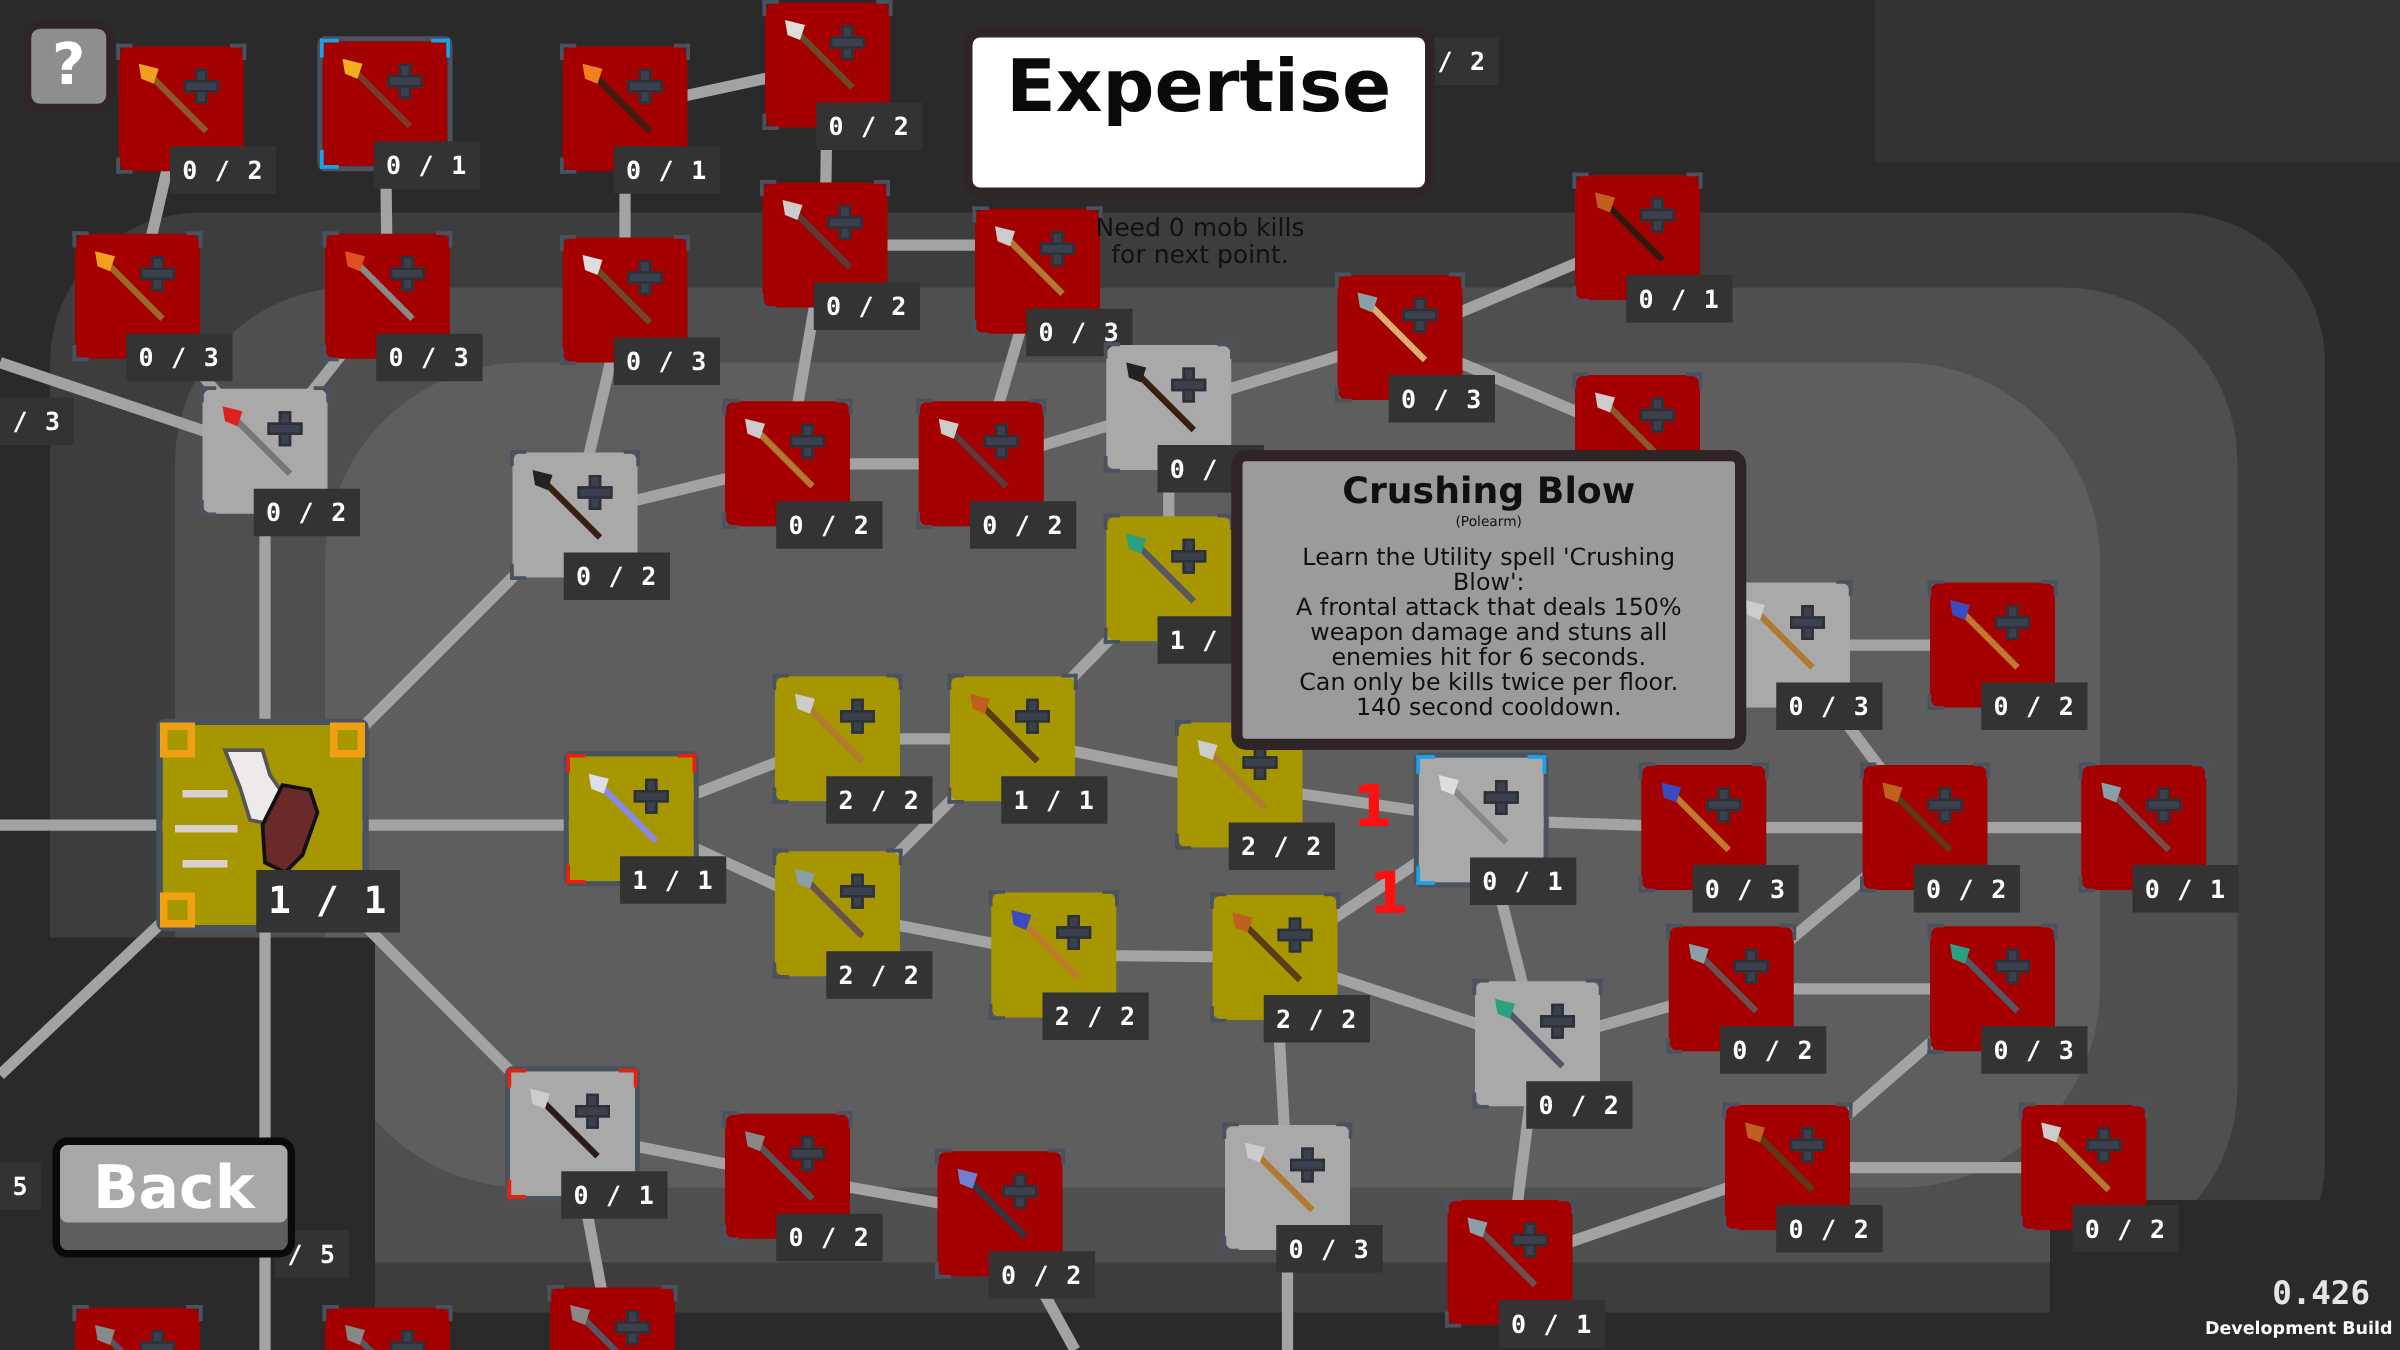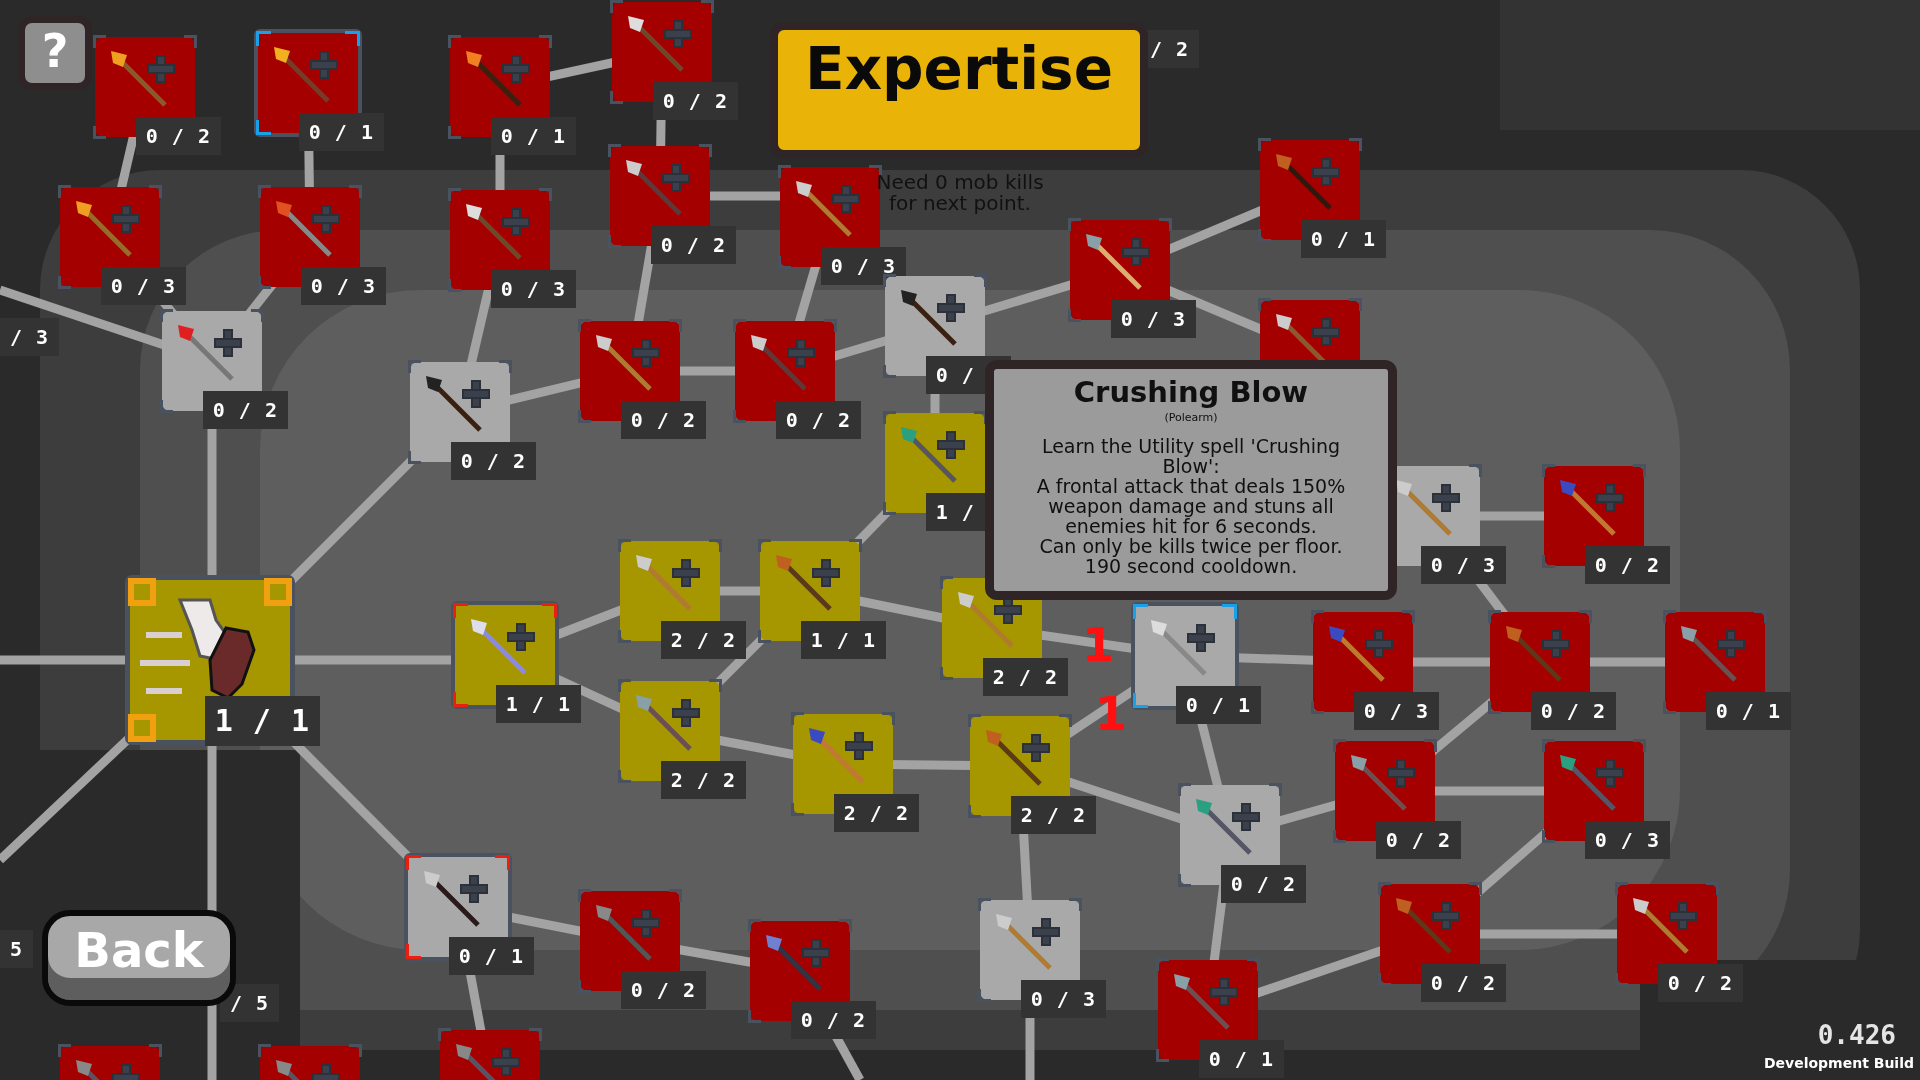--- a/index.html
+++ b/index.html
@@ -21,30 +21,30 @@
   .node.sel-red{outline:4px solid #4a5260;border-radius:2px;}
   .node.sel-red .corner{border-color:#e82010;width:12px;height:12px;}
   .node.sel-orange{outline:5px solid #4a5260;border-radius:2px;}
   .node.sel-orange .corner{border-color:#f0a010;width:16px;height:16px;border-width:6px;}
   .plus{position:absolute;right:20px;top:18px;width:28px;height:28px;}
   .plus::before,.plus::after{content:"";position:absolute;background:#3b414c;border:2px solid #2c3038;}
   .plus::before{left:9px;top:0;width:6px;height:24px;}
   .plus::after{left:0;top:9px;width:24px;height:6px;}
   .weapon{position:absolute;left:14px;top:12px;width:62px;height:62px;}
   .badge{position:absolute;right:-26px;bottom:-18px;background:#333333;color:#fff;font-weight:bold;font-size:20px;height:38px;line-height:38px;padding:0 10px;white-space:pre;letter-spacing:1px;}
-  .title-box{position:absolute;left:770px;top:22px;width:378px;height:136px;background:#eab308;border:8px solid #2f2526;border-radius:14px;box-sizing:border-box;text-align:center;}
+  .title-box{position:absolute;left:770px;top:22px;width:378px;height:136px;background:#ffffff;border:8px solid #2f2526;border-radius:14px;box-sizing:border-box;text-align:center;}
   .title-box .t{font-family:"DejaVu Sans","Liberation Sans",sans-serif;font-weight:bold;font-size:58px;line-height:66px;margin-top:6px;color:#0a0a0a;}
   .title-box .fp{font-family:"DejaVu Sans","Liberation Sans",sans-serif;font-weight:bold;font-size:28px;color:#0a0a0a;margin-top:2px;}
   .mobs{position:absolute;left:850px;top:172px;width:220px;text-align:center;font-family:"DejaVu Sans","Liberation Sans",sans-serif;font-size:20px;line-height:21px;color:#111;}
   .tooltip{position:absolute;left:985px;top:360px;width:412px;height:240px;background:#9b9b9b;border:9px solid #2f2526;border-radius:12px;box-sizing:border-box;text-align:center;color:#101010;font-family:"DejaVu Sans","Liberation Sans",sans-serif;}
   .tooltip .tt{font-weight:bold;font-size:29px;margin-top:6px;}
   .tooltip .ts{font-size:11px;margin-top:2px;}
   .tooltip .td{font-size:19px;line-height:20px;margin-top:12px;padding:0 10px;}
   .help{position:absolute;left:18px;top:16px;width:74px;height:74px;background:#8e8e8e;border:7px solid #2f2526;border-radius:14px;box-sizing:border-box;color:#fff;font-size:46px;font-weight:bold;text-align:center;line-height:56px;font-family:"DejaVu Sans","Liberation Sans",sans-serif;}
-  .back{position:absolute;left:42px;top:910px;width:194px;height:96px;background:#a8a8a8;border:6px solid #0a0a0a;border-radius:28px;box-sizing:border-box;color:#fff;font-size:48px;font-weight:bold;text-align:center;line-height:68px;font-family:"DejaVu Sans","Liberation Sans",sans-serif;box-shadow:inset 0 -22px 0 #5e5e5e;}
+  .back{position:absolute;left:42px;top:910px;width:194px;height:96px;background:#a8a8a8;border:6px solid #0a0a0a;border-radius:12px;box-sizing:border-box;color:#fff;font-size:48px;font-weight:bold;text-align:center;line-height:68px;font-family:"DejaVu Sans","Liberation Sans",sans-serif;box-shadow:inset 0 -22px 0 #5e5e5e;}
   .prereq{position:absolute;color:#ff1010;font-size:46px;font-weight:bold;font-family:"DejaVu Sans","Liberation Sans",sans-serif;}
   .version{position:absolute;right:24px;top:1020px;color:#e5e5e5;font-size:26px;font-weight:bold;font-family:"DejaVu Sans Mono","Liberation Mono",monospace;}
   .devbuild{position:absolute;right:6px;top:1055px;color:#fff;font-size:14px;font-weight:bold;font-family:"DejaVu Sans","Liberation Sans",sans-serif;}
 </style>
 </head>
 <body>
 
 <div class="bg">
   <div class="bgblk" style="left:0;top:0;width:1920px;height:1080px;background:#2a2a2a"></div>
   <div class="bgblk" style="left:40px;top:170px;width:1820px;height:880px;background:#3d3d3d;border-radius:120px"></div>
@@ -667,21 +667,21 @@
 <div class="tooltip">
   <div class="tt">Crushing Blow</div>
   <div class="ts">(Polearm)</div>
   <div class="td">
     <div>Learn the Utility spell 'Crushing</div>
     <div>Blow':</div>
     <div>A frontal attack that deals 150%</div>
     <div>weapon damage and stuns all</div>
     <div>enemies hit for 6 seconds.</div>
     <div>Can only be kills twice per floor.</div>
-    <div>190 second cooldown.</div>
+    <div>140 second cooldown.</div>
   </div>
 </div>
 
 <div class="help">?</div>
 <div class="back">Back</div>
 
 <div class="version">0.426</div>
 <div class="devbuild">Development Build</div>
 
 </body></html>

